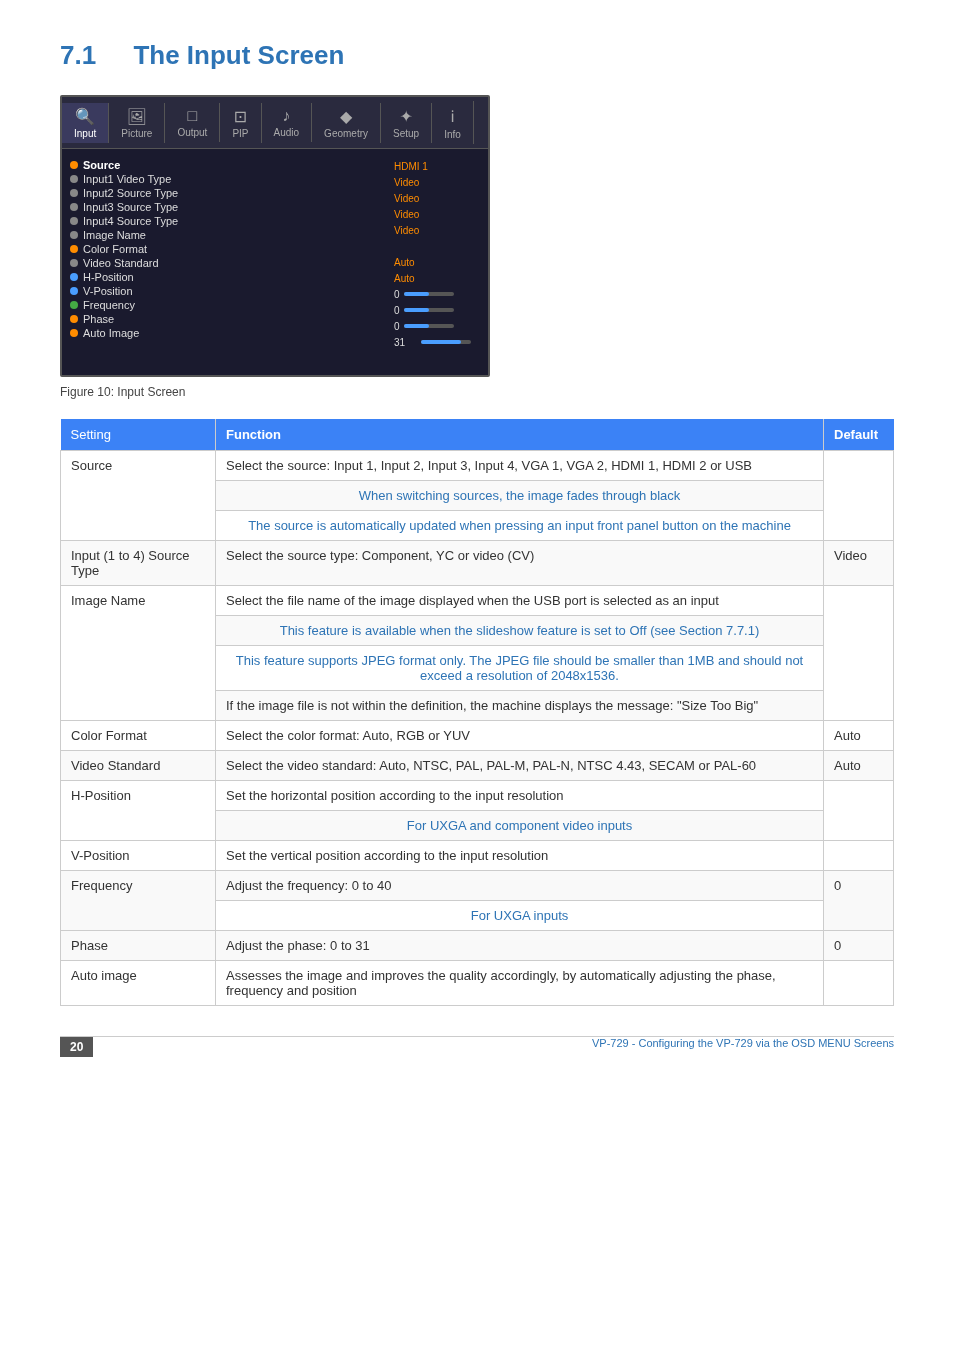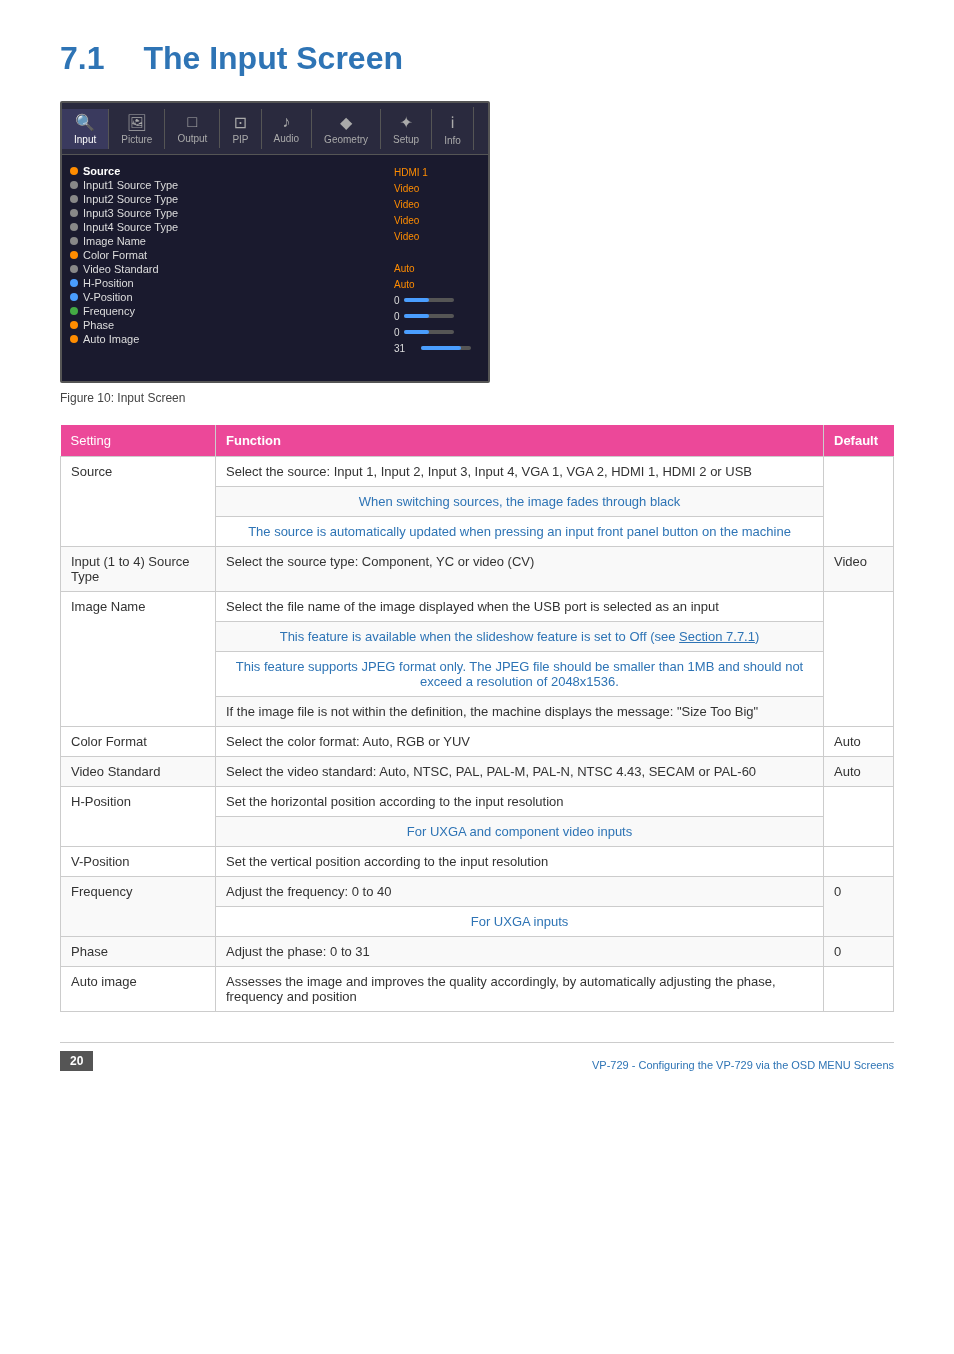--- a/index.html
+++ b/index.html
@@ -8,21 +8,21 @@
       font-size: 13px;
       background: #fff;
       color: #333;
       width: 954px;
       min-height: 1354px;
       padding: 40px 60px 60px 60px;
     }
 
     
     .section-title {
-      font-size: 32px;
+      font-size: 26px;
       font-weight: bold;
       color: #2e74b5;
       margin-bottom: 24px;
     }
     .section-title .section-num {
       margin-right: 30px;
     }
 
     
     .osd-screen {
@@ -127,21 +127,21 @@
       margin-top: 4px;
     }
 
     
     .settings-table {
       width: 100%;
       border-collapse: collapse;
       font-size: 13px;
     }
     .settings-table th {
-      background: #ec4899;
+      background: #3b82f6;
       color: #fff;
       padding: 8px 10px;
       text-align: left;
       font-weight: bold;
     }
     .settings-table td {
       padding: 7px 10px;
       border: 1px solid #ccc;
       vertical-align: top;
     }
@@ -157,30 +157,29 @@
       font-weight: normal;
     }
     .settings-table .function-col {
       border-right: 1px solid #ccc;
     }
     .settings-table .default-col {
       width: 70px;
       text-align: left;
     }
     .text-blue { color: #2e74b5; text-align: center; }
-    .link-text { color: #2e74b5; text-decoration: underline; }
+    .link-text { color: #2e74b5; }
 
     
     .footer {
       display: flex;
-      align-items: flex-end;
+      align-items: flex-start;
       justify-content: space-between;
       margin-top: 30px;
       border-top: 1px solid #ccc;
-      padding-top: 8px;
     }
     .footer-page {
       background: #555;
       color: #fff;
       padding: 3px 10px;
       font-size: 12px;
       font-weight: bold;
     }
     .footer-text {
       color: #2e74b5;
@@ -233,21 +232,21 @@
     </div>
   <div class="osd-body">
     <div class="osd-left">
 
     <div class="osd-menu-item selected">
           <span class="dot dot-orange"></span>
           <span class="item-text">Source</span>
         </div>
         <div class="osd-menu-item">
           <span class="dot dot-gray"></span>
-          <span class="item-text">Input1 Source Type</span>
+          <span class="item-text">Input1 Video Type</span>
         </div>
         <div class="osd-menu-item">
           <span class="dot dot-gray"></span>
           <span class="item-text">Input2 Source Type</span>
         </div>
         <div class="osd-menu-item">
           <span class="dot dot-gray"></span>
           <span class="item-text">Input3 Source Type</span>
         </div>
         <div class="osd-menu-item">

